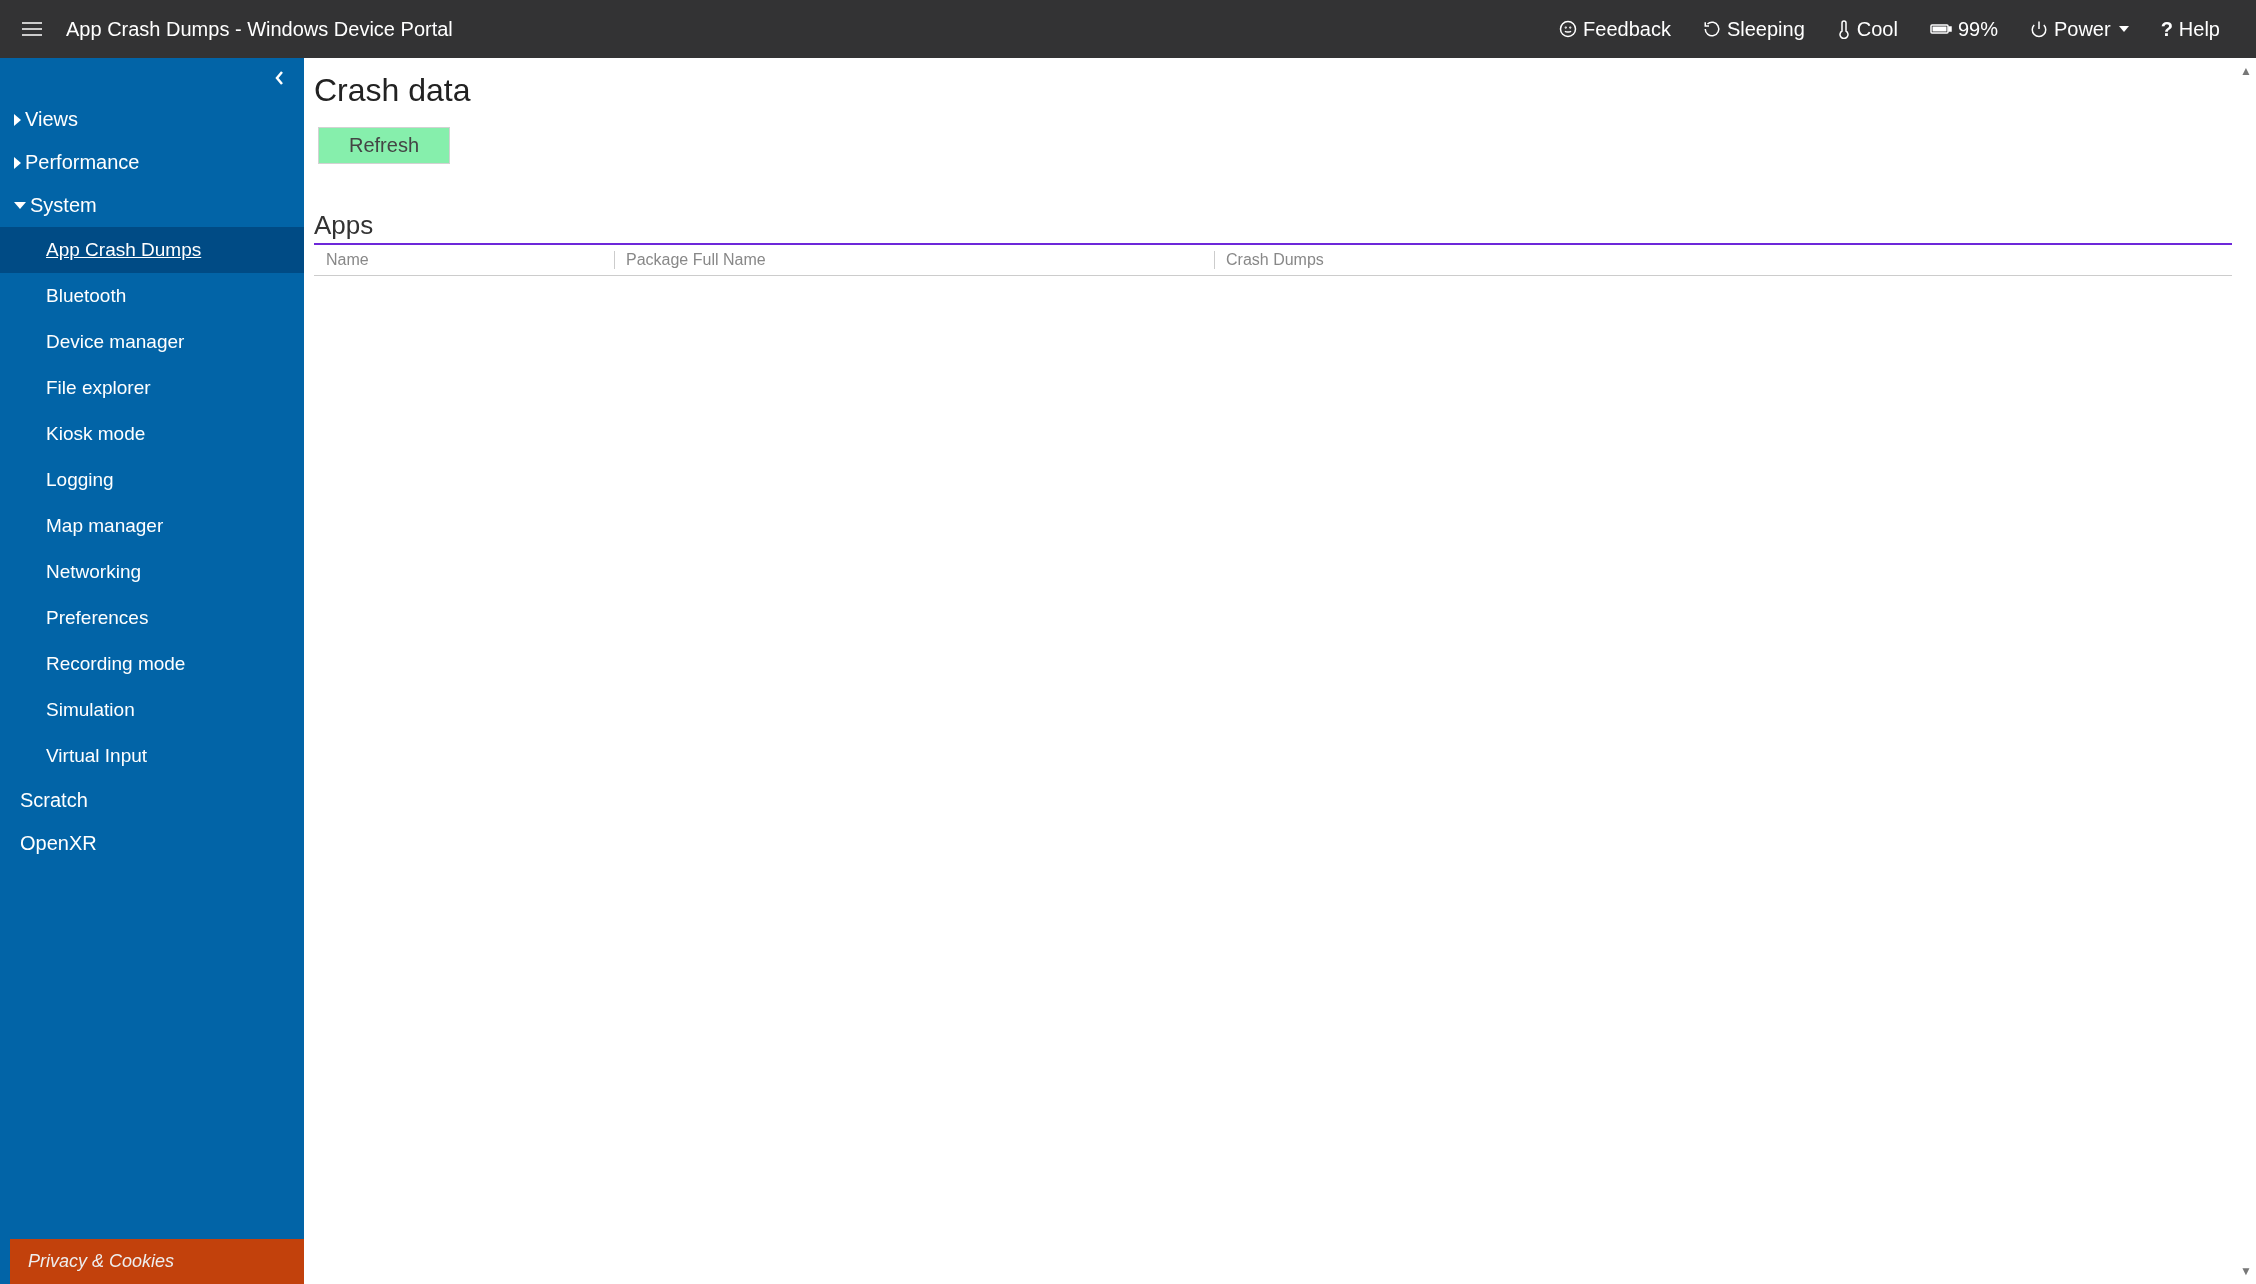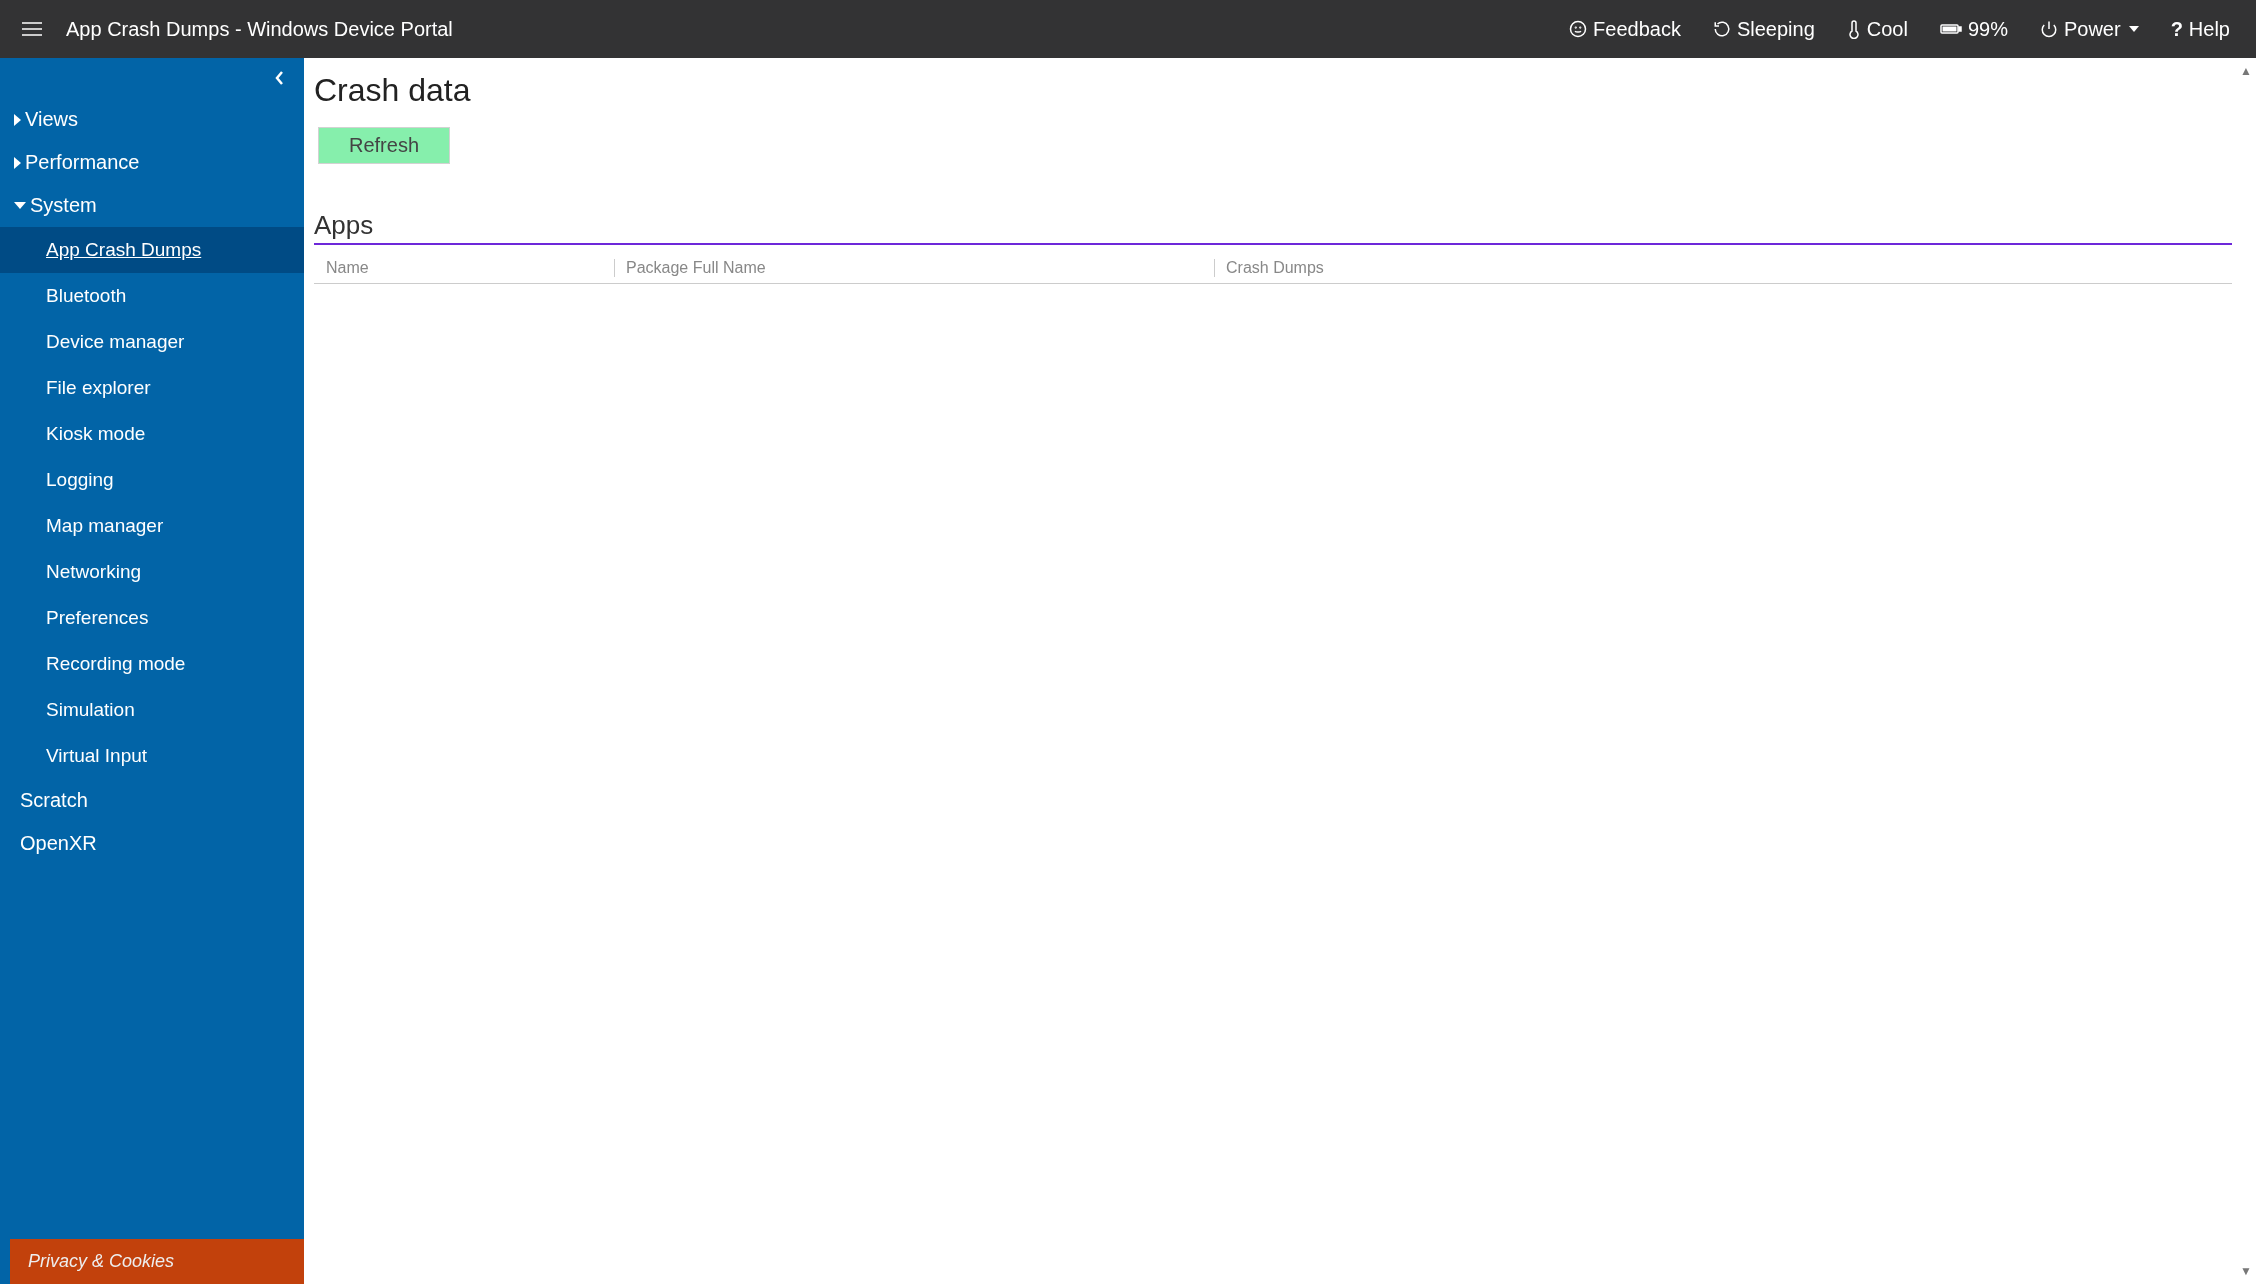--- a/index.html
+++ b/index.html
@@ -12,21 +12,21 @@
     background: #fff;
     color: #222;
   }
   
   .topbar {
     height: 58px;
     background: #333334;
     color: #fff;
     display: flex;
     align-items: center;
-    padding: 0 10px 0 10px;
+    padding: 0 20px 0 10px;
     font-size: 20px;
     font-weight: 400;
   }
   .menu-icon {
     width: 32px; height: 32px;
     display:flex; align-items:center; justify-content:center;
     margin-right: 18px;
     margin-left: 6px;
     cursor: pointer;
   }
@@ -147,21 +147,21 @@
     border-bottom:2px solid #6d28d9;
     padding-bottom:2px;
     color:#333;
   }
   table.apps {
     width:100%;
     border-collapse:collapse;
     font-size:16px;
     color:#888;
     table-layout:fixed;
-    margin-top:8px;
+    margin-top:0;
   }
   table.apps th {
     text-align:left;
     font-weight:400;
     padding:6px 12px 6px 12px;
     border-bottom:1px solid #ccc;
     position:relative;
   }
   table.apps th + th::before {
     content:"";

